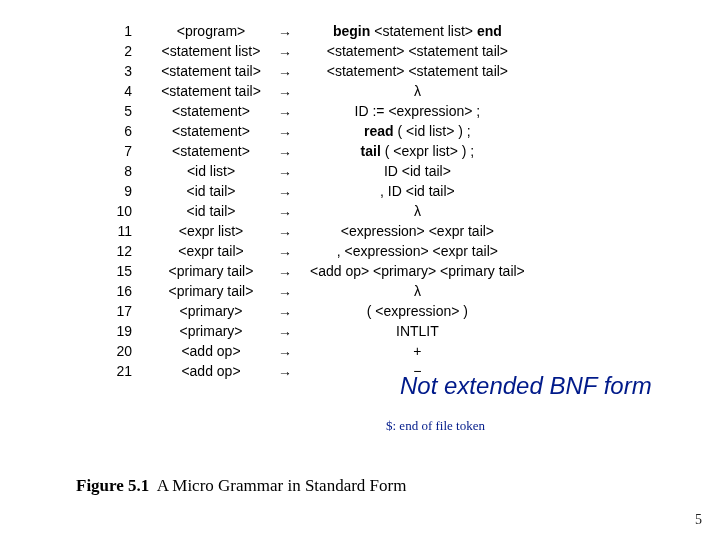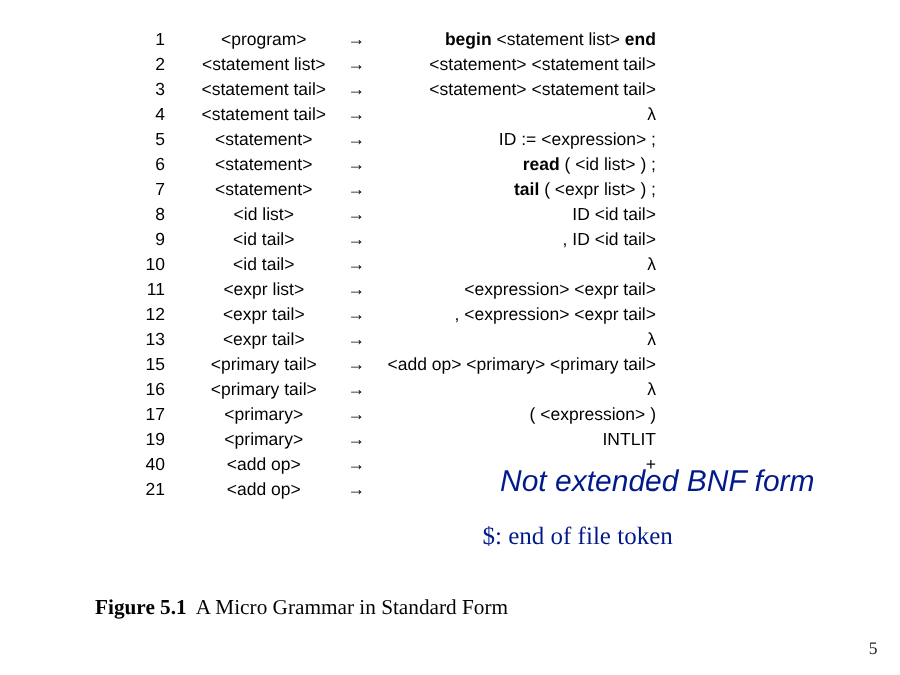--- a/index.html
+++ b/index.html
@@ -31,39 +31,39 @@
   }
   .col-lhs {
     width: 130px;
     text-align: center;
   }
   .col-arrow {
     width: 30px;
     text-align: left;
   }
   .col-rhs {
-    text-align: right;
+    text-align: center;
   }
   .bold { font-weight: bold; }
   .note1 {
     position: absolute;
     top: 372px;
     left: 400px;
     font-style: italic;
     font-family: Liberation Sans, sans-serif;
     color: #001a8a;
     font-size: 24px;
   }
   .note2 {
     position: absolute;
     top: 418px;
     left: 386px;
     font-family: 'Times New Roman', Times, serif;
     color: #001a8a;
-    font-size: 20px;
+    font-size: 13px;
   }
   .caption {
     position: absolute;
     top: 476px;
     left: 76px;
     font-family: 'Times New Roman', Times, serif;
     font-size: 17px;
   }
   .caption .figlabel {
     font-weight: bold;
@@ -149,26 +149,20 @@
         <td class="col-arrow">→</td>
         <td class="col-rhs">&lt;expression&gt; &lt;expr tail&gt;</td>
       </tr>
       <tr>
         <td class="col-num">12</td>
         <td class="col-lhs">&lt;expr tail&gt;</td>
         <td class="col-arrow">→</td>
         <td class="col-rhs">, &lt;expression&gt; &lt;expr tail&gt;</td>
       </tr>
       <tr>
-        <td class="col-num">13</td>
-        <td class="col-lhs">&lt;expr tail&gt;</td>
-        <td class="col-arrow">→</td>
-        <td class="col-rhs">λ</td>
-      </tr>
-      <tr>
         <td class="col-num">15</td>
         <td class="col-lhs">&lt;primary tail&gt;</td>
         <td class="col-arrow">→</td>
         <td class="col-rhs">&lt;add op&gt; &lt;primary&gt; &lt;primary tail&gt;</td>
       </tr>
       <tr>
         <td class="col-num">16</td>
         <td class="col-lhs">&lt;primary tail&gt;</td>
         <td class="col-arrow">→</td>
         <td class="col-rhs">λ</td>
@@ -179,21 +173,21 @@
         <td class="col-arrow">→</td>
         <td class="col-rhs">( &lt;expression&gt; )</td>
       </tr>
       <tr>
         <td class="col-num">19</td>
         <td class="col-lhs">&lt;primary&gt;</td>
         <td class="col-arrow">→</td>
         <td class="col-rhs">INTLIT</td>
       </tr>
       <tr>
-        <td class="col-num">40</td>
+        <td class="col-num">20</td>
         <td class="col-lhs">&lt;add op&gt;</td>
         <td class="col-arrow">→</td>
         <td class="col-rhs">+</td>
       </tr>
       <tr>
         <td class="col-num">21</td>
         <td class="col-lhs">&lt;add op&gt;</td>
         <td class="col-arrow">→</td>
         <td class="col-rhs">−</td>
       </tr>

